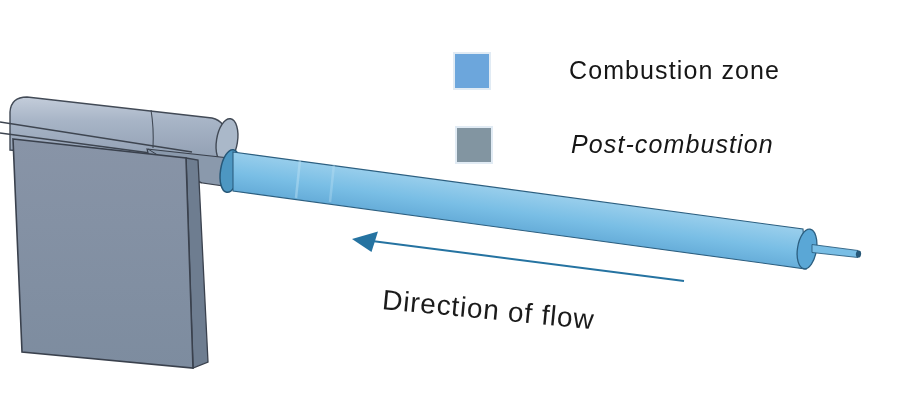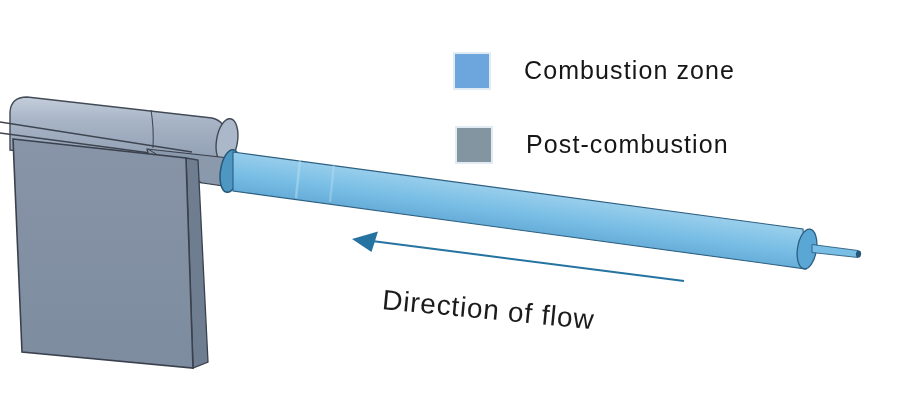--- a/index.html
+++ b/index.html
@@ -6,27 +6,27 @@
   body{
     width:900px;height:400px;background:#ffffff;overflow:hidden;
     font-family:"Liberation Sans", sans-serif;position:relative;
   }
   .canvas{position:absolute;inset:0;width:900px;height:400px;}
   svg.model{position:absolute;left:0;top:0;width:900px;height:400px;}
   .legend-row{
     position:absolute;display:flex;align-items:center;gap:35px;height:35px;
   }
   .legend-row.row1{left:455px;top:53px;}
-  .legend-row.row2{left:457px;top:127px;}
+  .legend-row.row2{left:457px;top:127px;font-style:italic;}
   .swatch{
     width:34px;height:34px;flex:0 0 34px;
     box-shadow:0 0 0 2px rgba(200,218,235,0.55);
   }
   .legend-label{
-    font-size:25px;color:#161616;letter-spacing:1.1px;white-space:nowrap;
+    font-size:25px;color:#161616;letter-spacing:1.1px;white-space:nowrap;margin-left:45px;
   }
   .flow-label{
     position:absolute;left:384px;top:284px;
     font-size:28px;color:#1b1b1b;letter-spacing:0.8px;white-space:nowrap;
     transform:rotate(5.5deg);transform-origin:0 0;
   }
 </style>
 </head>
 <body>
 

